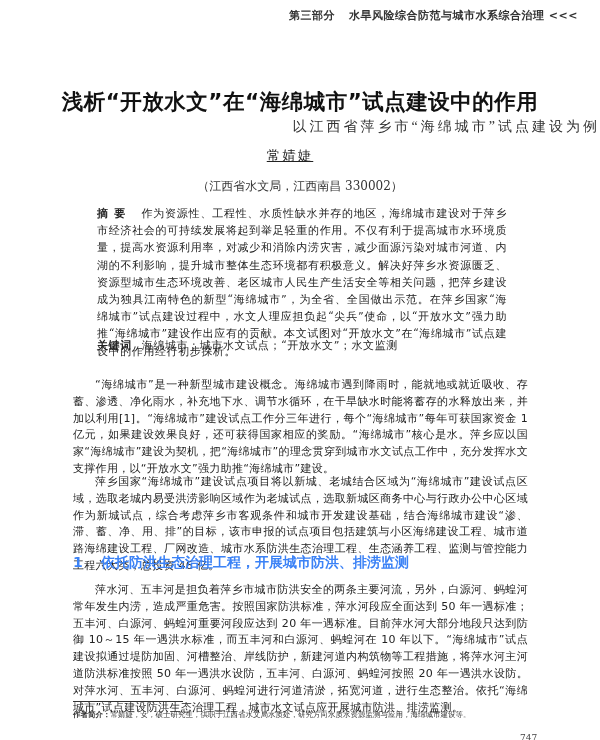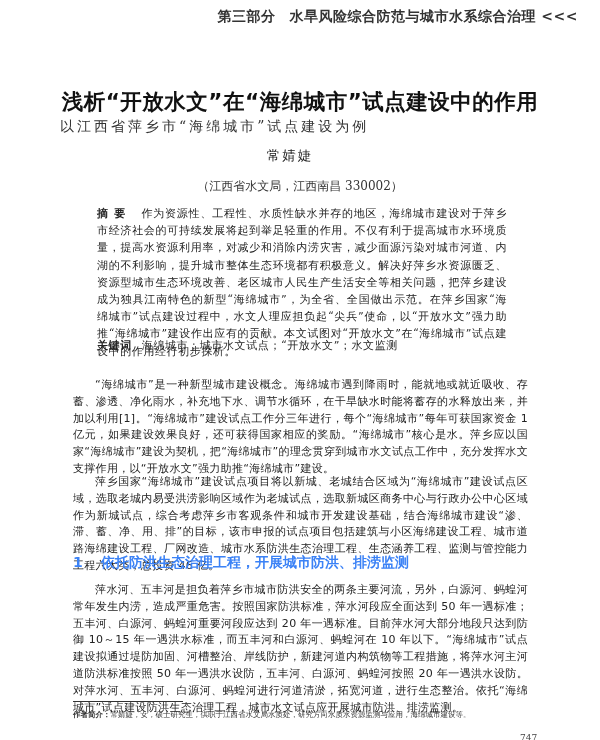--- a/index.html
+++ b/index.html
@@ -1,21 +1,21 @@
 <!DOCTYPE html>
 <html><head>
 <meta charset="utf-8">
 <style>
   html, body { margin: 0; padding: 0; background: #ffffff; }
   body { width: 600px; height: 740px; overflow: hidden; position: relative; color: #1a1a1a; font-family: "DejaVu Serif", serif; }
-  .running-header { position: absolute; top: 8px; right: 22px; font-family: "DejaVu Sans", sans-serif; font-size: 14px; font-weight: bold; color: #333; letter-spacing: 0.5px; white-space: nowrap; margin-left: 48px; }
+  .running-header { position: absolute; top: 8px; right: 22px; font-family: "DejaVu Sans", sans-serif; font-size: 11px; font-weight: bold; color: #333; letter-spacing: 0.5px; white-space: nowrap; margin-left: 48px; }
   .running-header .gap { display: inline-block; width: 14px; }
   .title { position: absolute; top: 87px; left: 0; width: 600px; text-align: center; font-family: "DejaVu Sans", sans-serif; font-weight: bold; font-size: 21.5px; letter-spacing: 0.5px; color: #111; white-space: nowrap; }
-  .subtitle { position: absolute; top: 118px; left: 60px; width: 540px; text-align: left; font-size: 14px; letter-spacing: 3px; color: #333; white-space: nowrap; }
-  .author { position: absolute; top: 147px; left: 0; width: 580px; text-align: center; font-size: 13.5px; letter-spacing: 2px; color: #222; }
+  .subtitle { position: absolute; top: 118px; left: 60px; width: 540px; text-align: right; font-size: 14px; letter-spacing: 3px; color: #333; white-space: nowrap; font-family: Liberation Serif, serif; }
+  .author { position: absolute; top: 147px; left: 0; width: 580px; text-align: center; font-size: 13.5px; letter-spacing: 2px; color: #222; text-decoration: underline; }
   .affiliation { position: absolute; top: 178px; left: 0; width: 600px; text-align: center; font-size: 12px; color: #333; }
   .abstract { position: absolute; top: 205px; left: 97px; width: 410px; font-size: 11px; line-height: 17.2px; letter-spacing: 0.6px; text-align: justify; color: #222; }
   .abstract .label { font-family: Liberation Serif, serif; font-weight: bold; margin-right: 10px; letter-spacing: 6px; }
   .keywords { position: absolute; top: 338px; left: 97px; width: 410px; font-size: 11px; letter-spacing: 0.6px; color: #222; }
   .keywords .label { font-family: Liberation Sans, sans-serif; font-weight: bold; margin-right: 10px; }
   .body-text { position: absolute; left: 73px; width: 455px; font-family: "DejaVu Sans", sans-serif; font-size: 11px; line-height: 16.8px; letter-spacing: 0.3px; text-align: justify; color: #222; }
   .body-text p { margin: 0; text-indent: 2em; }
   .p1 { top: 377px; }
   .p2 { top: 474px; }
   .section-heading { position: absolute; top: 554px; left: 73px; width: 455px; font-family: "DejaVu Sans", sans-serif; font-weight: bold; font-size: 14px; color: #3b82f6; white-space: nowrap; }

